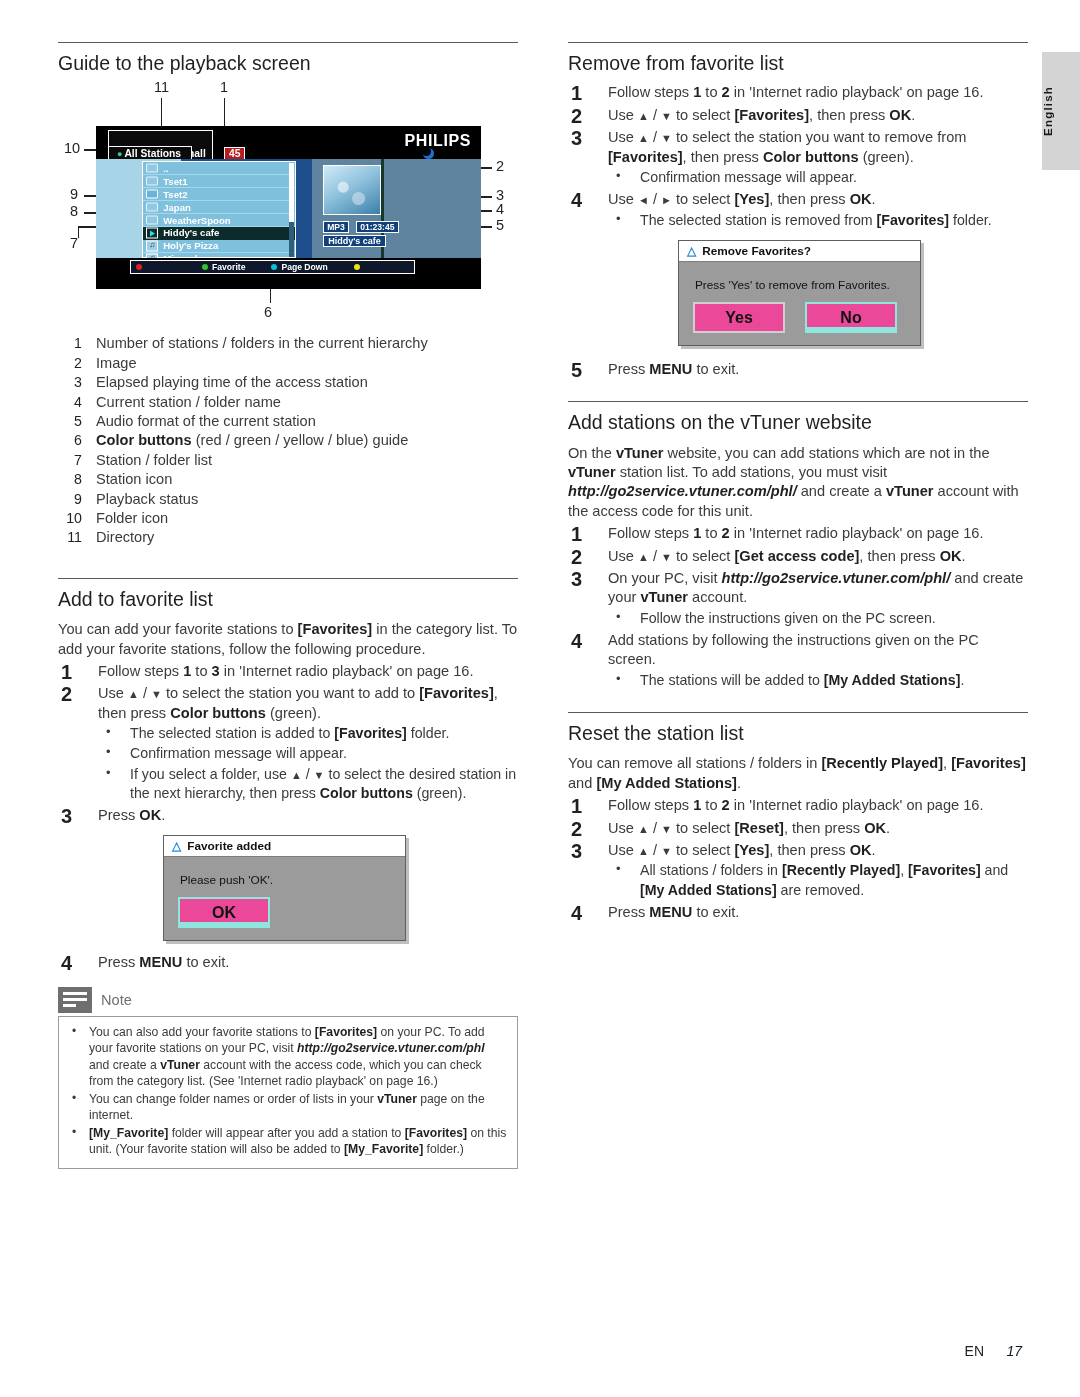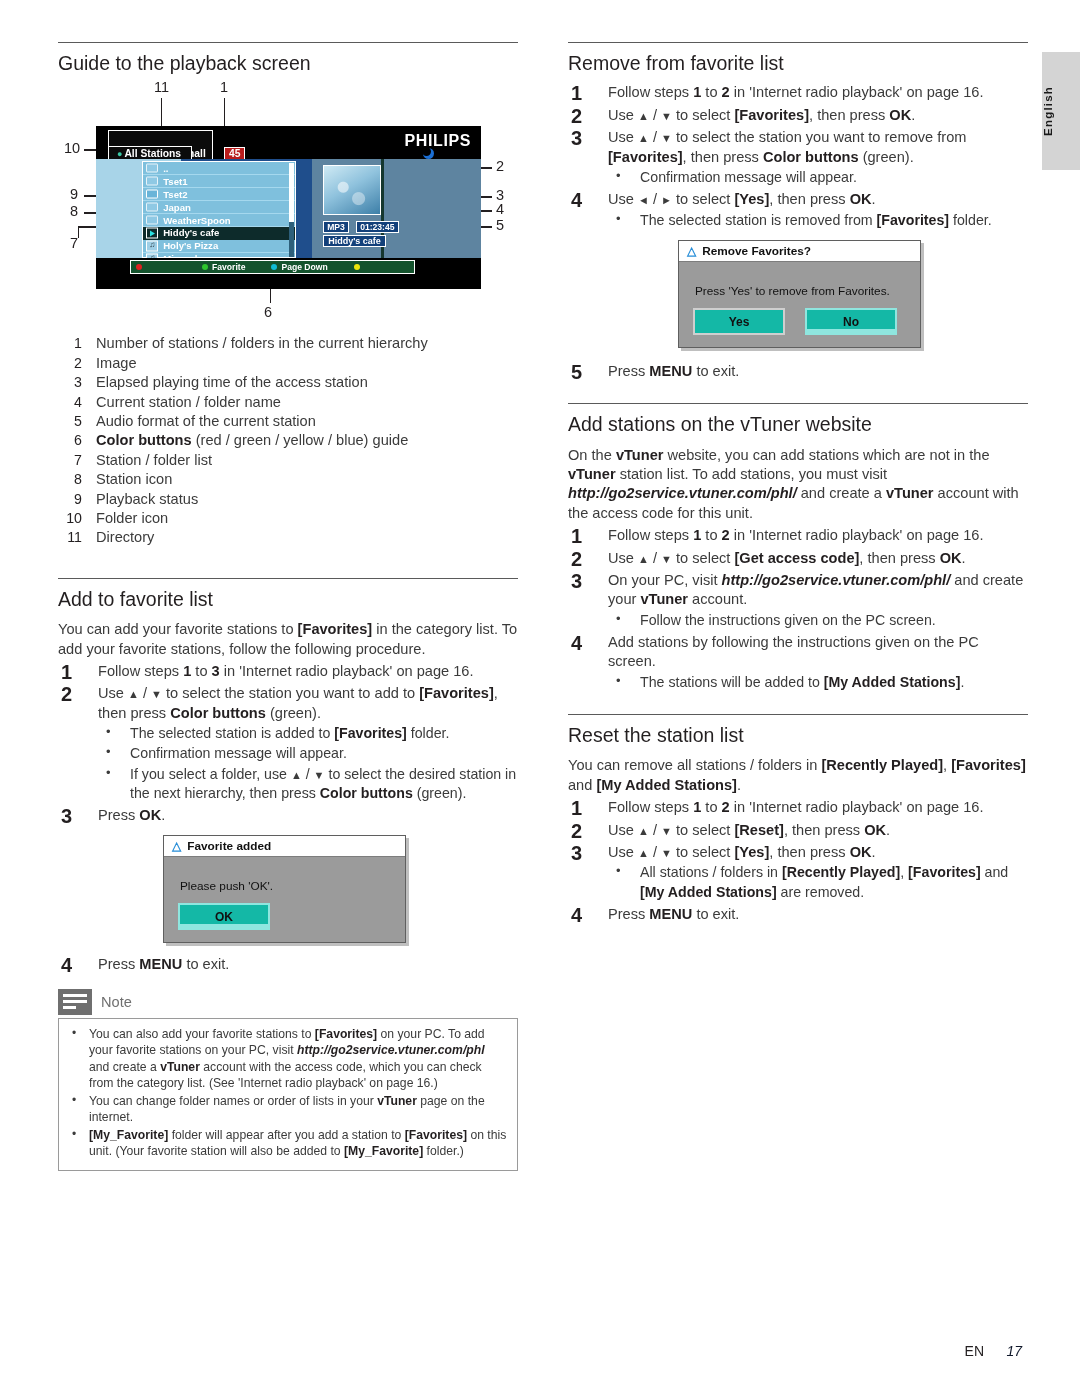--- a/index.html
+++ b/index.html
@@ -195,21 +195,21 @@
     position:absolute; left:59%; top:76px;
     border:1.4px solid #ffffff; background:#12407a; color:#ffffff;
     font-size:9px; font-weight:bold; padding:0px 4px;
   }
 
   .tv-bottom {
     position:absolute; left:0; bottom:0; width:100%; height:31px; background:#000;
   }
   .guidebar {
     position:absolute; left:34px; top:2px; width:285px; height:14px;
-    border:1.4px solid #ffffff; background:#14532d;
+    border:1.4px solid #ffffff; background:#0f172a;
     display:flex; align-items:center; gap:4px; padding-left:5px;
   }
   .dot { width:6px; height:6px; border-radius:50%; display:inline-block; }
   .dot.red{background:#e02020;} .dot.green{background:#2fc52f;}
   .dot.blue{background:#10bcd4;} .dot.yellow{background:#ece50b;}
   .gl { font-size:8.6px; font-weight:bold; color:#ffffff; }
   .gsp1 { margin-left:52px; } .gsp2 { margin-left:22px; } .gsp3 { margin-left:22px; }
 
   
   ol.legend { list-style:none; margin:10px 0 0 0; padding:0; }
@@ -226,25 +226,25 @@
   .osd {
     position:relative; background:#9b9b9b; border:1.5px solid #5f5f5f;
     box-shadow:3px 3px 0 rgba(0,0,0,.25);
   }
   .osd-title {
     background:#ffffff; color:#111; font-size:11.8px; font-weight:bold;
     padding:3px 8px 3px 8px; display:flex; align-items:center; gap:6px;
     border-bottom:1px solid #7d7d7d;
   }
   .warn { color:#2a8fd8; font-size:12px; }
-  .osd-msg { color:#111; font-size:11.8px; padding:22px 8px 0 16px; }
+  .osd-msg { color:#111; font-size:11.8px; padding:16px 8px 0 16px; }
   .osd-btns { display:flex; padding:10px 14px 12px 14px; }
   .osd-btn {
-    background:#14b8a6; border:2px solid #cfcfcf;
-    color:#111; font-size:12px; font-weight:bold;
+    background:#ec4899; border:2px solid #cfcfcf;
+    color:#111; font-size:16px; font-weight:bold;
     padding:5px 0 4px 0; text-align:center; width:92px;
   }
   .osd-btn.focus { border:2px solid #8fe6df; box-shadow:inset 0 -4px 0 #8fe6df; }
 
   .osd-fav { width:243px; margin:10px 0 0 105px; }
   .osd-rem { width:243px; margin:10px 0 0 110px; }
   .osd-rem .osd-btns { gap:20px; }
 
   
   .note-head { display:flex; align-items:center; margin-top:14px; }

